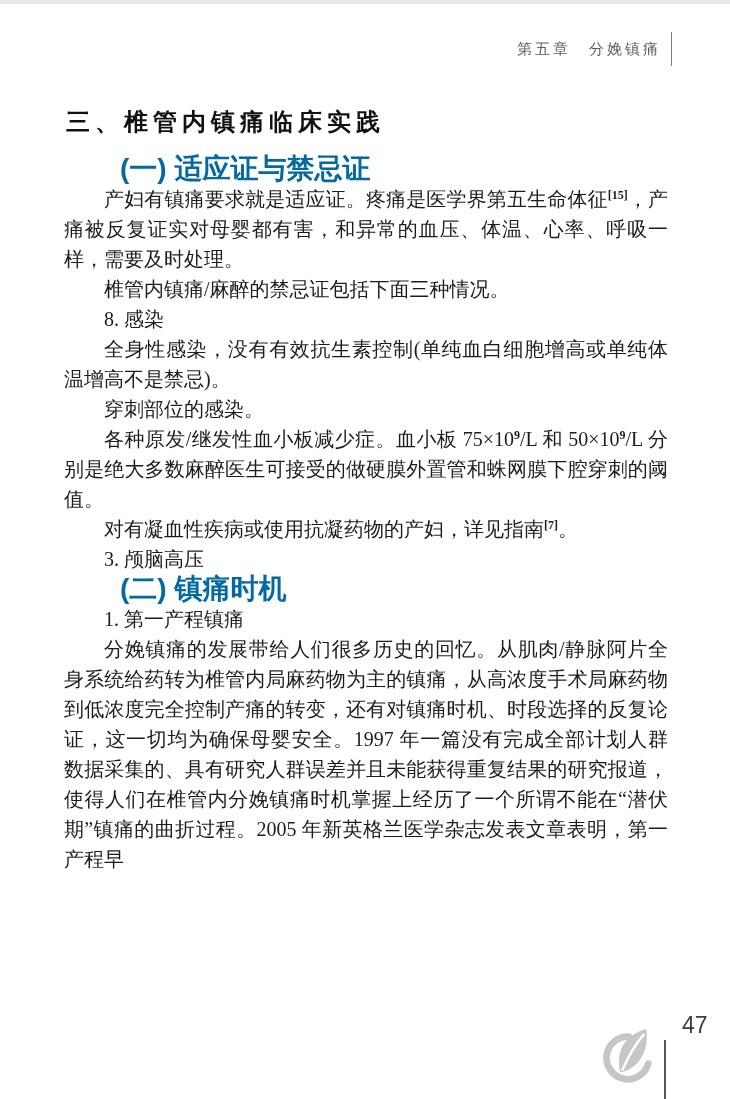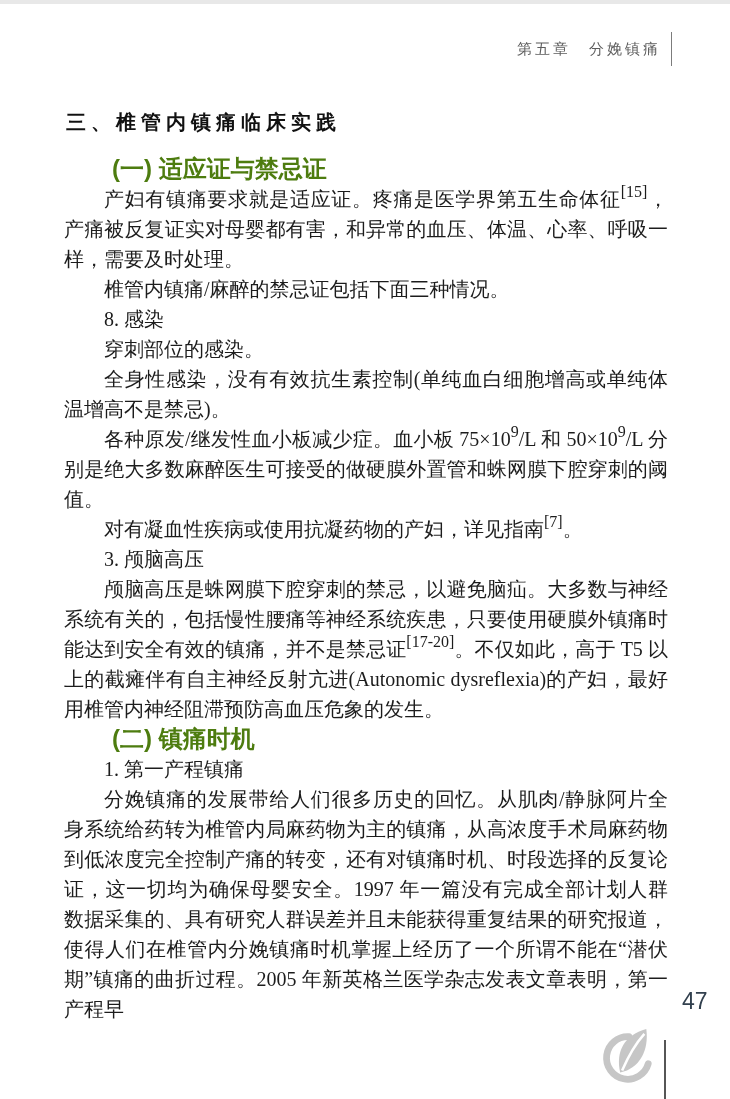--- a/index.html
+++ b/index.html
@@ -36,53 +36,54 @@
 
   
   .main-col {
     position: absolute;
     left: 64px;
     top: 100px;
     width: 604px;
   }
   .doc-title {
     margin: 0 0 14px 2px;
-    font-size: 20px;
+    font-size: 24px;
     font-weight: bold;
     letter-spacing: 5px;
     line-height: 36px;
     color: #111;
   }
   .block { margin: 0; }
   .block.para,
   .block.item {
     font-size: 20px;
     line-height: 30px;
     text-align: justify;
     text-justify: inter-character;
     text-indent: 2em;
     color: #1c1c1c;
   }
   .block.item { text-align: left; }
   .block.h2 {
     font-family: "Liberation Sans", "DejaVu Sans", sans-serif;
-    font-size: 24px;
+    font-size: 28px;
     font-weight: 700;
     line-height: 30px;
     margin-top: 0;
     text-indent: 2em;
-    color: #4d7c0f;
+    color: #0369a1;
   }
   .block sup {
-    font-size: 16px;
+    font-size: 12px;
     line-height: 0;
     vertical-align: baseline;
     position: relative;
     top: -0.55em;
     letter-spacing: 0;
+    font-weight: bold;
   }
 
   
   .footer-logo {
     position: absolute;
     left: 597px;
     top: 1022px;
     width: 58px;
     height: 64px;
   }
@@ -90,21 +91,21 @@
     position: absolute;
     left: 664px;
     top: 1036px;
     width: 2px;
     height: 63px;
     background: #565656;
   }
   .page-number {
     position: absolute;
     left: 682px;
-    top: 984px;
+    top: 1008px;
     font-family: "Liberation Sans", "DejaVu Sans", sans-serif;
     font-size: 23px;
     color: #32404e;
   }
 </style>
 </head>
 <body>
 
 <div class="page">
 
@@ -113,26 +114,25 @@
     <span class="header-rule"></span>
   </div>
 
   <div class="main-col">
     <h1 class="doc-title">三、椎管内镇痛临床实践</h1>
     <div id="body-blocks">
         <h3 class="block h2">(一) 适应证与禁忌证</h3>
         <p class="block para">产妇有镇痛要求就是适应证。疼痛是医学界第五生命体征<sup>[15]</sup>，产痛被反复证实对母婴都有害，和异常的血压、体温、心率、呼吸一样，需要及时处理。</p>
         <p class="block para">椎管内镇痛/麻醉的禁忌证包括下面三种情况。</p>
         <p class="block item">8. 感染</p>
+        <p class="block para">全身性感染，没有有效抗生素控制(单纯血白细胞增高或单纯体温增高不是禁忌)。</p>
         <p class="block para">穿刺部位的感染。</p>
-        <p class="block para">全身性感染，没有有效抗生素控制(单纯血白细胞增高或单纯体温增高不是禁忌)。</p>
         <p class="block para">各种原发/继发性血小板减少症。血小板 75×10<sup>9</sup>/L 和 50×10<sup>9</sup>/L 分别是绝大多数麻醉医生可接受的做硬膜外置管和蛛网膜下腔穿刺的阈值。</p>
         <p class="block para">对有凝血性疾病或使用抗凝药物的产妇，详见指南<sup>[7]</sup>。</p>
         <p class="block item">3. 颅脑高压</p>
-        <p class="block para">颅脑高压是蛛网膜下腔穿刺的禁忌，以避免脑疝。大多数与神经系统有关的，包括慢性腰痛等神经系统疾患，只要使用硬膜外镇痛时能达到安全有效的镇痛，并不是禁忌证<sup>[17-20]</sup>。不仅如此，高于 T5 以上的截瘫伴有自主神经反射亢进(Autonomic dysreflexia)的产妇，最好用椎管内神经阻滞预防高血压危象的发生。</p>
         <h3 class="block h2">(二) 镇痛时机</h3>
         <p class="block item">1. 第一产程镇痛</p>
         <p class="block para">分娩镇痛的发展带给人们很多历史的回忆。从肌肉/静脉阿片全身系统给药转为椎管内局麻药物为主的镇痛，从高浓度手术局麻药物到低浓度完全控制产痛的转变，还有对镇痛时机、时段选择的反复论证，这一切均为确保母婴安全。1997 年一篇没有完成全部计划人群数据采集的、具有研究人群误差并且未能获得重复结果的研究报道，使得人们在椎管内分娩镇痛时机掌握上经历了一个所谓不能在“潜伏期”镇痛的曲折过程。2005 年新英格兰医学杂志发表文章表明，第一产程早</p>
       </div>
   </div>
 
   <svg class="footer-logo" viewBox="0 0 60 64" xmlns="http://www.w3.org/2000/svg" aria-hidden="true">
     <path d="M33 10 A 22 22 0 1 0 53 38" fill="none" stroke="#c6c6c6" stroke-width="7" stroke-linecap="round"></path>
     <path d="M51 2 C 28 8 19 26 24 47 C 44 43 54 24 51 2 Z" fill="#c6c6c6"></path>
     <path d="M26 45 C 32 31 40 17 49 7" fill="none" stroke="#ffffff" stroke-width="2.6"></path>

